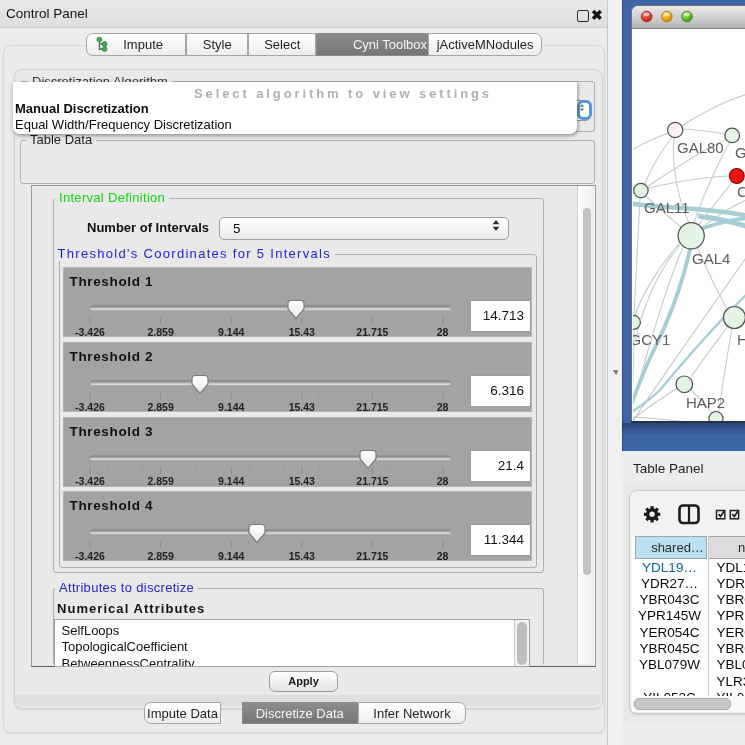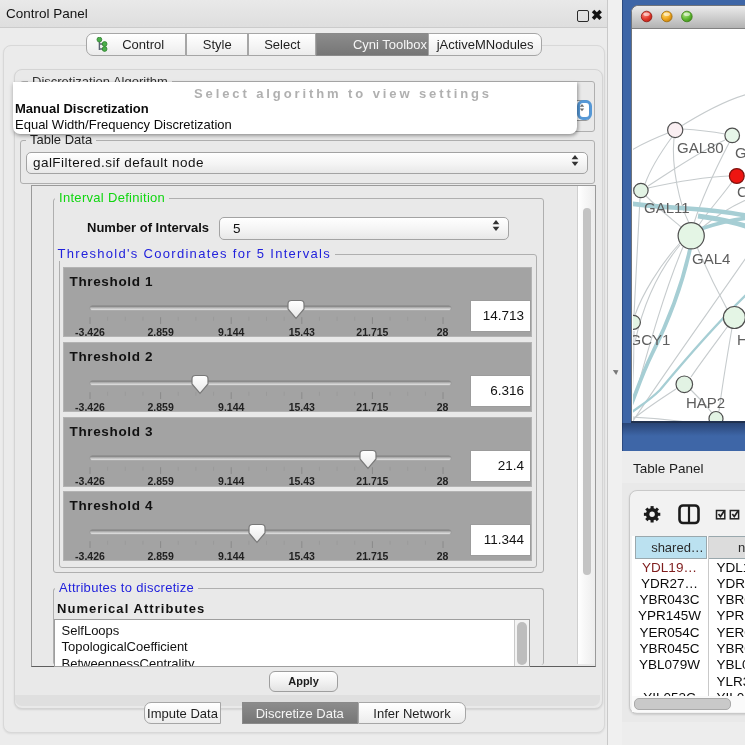--- a/index.html
+++ b/index.html
@@ -39,21 +39,21 @@
     </svg>
 
 
 <div class="abs" style="left:3px;top:45px;width:600px;height:686px;background:#ebebeb;border:1px solid #d8d8d8;border-radius:8px;box-shadow:0 1px 2px rgba(0,0,0,0.08);"></div>
 
 
 <div class="abs" style="left:14px;top:69px;width:587px;height:638px;background:#e9e9e9;border:1px solid #d4d4d4;border-radius:8px;box-shadow:0 1px 2px rgba(0,0,0,0.10);"></div>
 <div class="abs" style="left:15px;top:695px;width:585px;height:11px;background:#dfdfdf;border-radius:0 0 7px 7px;"></div>
 
 <div class="abs" style="left:86.2px;top:32.5px;width:456px;height:23px;">
-<div class="tab" style="left:0.0px;width:99.9px;line-height:21px;border-radius:7px 0 0 7px;"><span style="padding-left:14px;">Control</span></div>
+<div class="tab" style="left:0.0px;width:99.9px;line-height:21px;border-radius:7px 0 0 7px;"><span style="padding-left:14px;">Impute</span></div>
 <div class="tab" style="left:99.9px;width:62.4px;line-height:21px;">Style</div>
 <div class="tab" style="left:162.3px;width:67.5px;line-height:21px;">Select</div>
 <div class="tab dark" style="left:229.8px;width:120px;line-height:21px;padding-left:28px;">Cyni Toolbox</div>
 <div class="tab" style="left:342.1px;width:113.7px;line-height:21px;border-radius:0 7px 7px 0;">jActiveMNodules</div>
 <svg class="abs" style="left:10px;top:4px;" width="13" height="15" viewBox="0 0 13 15">
 <path d="M3.4,3 V13 M3.4,7 H8 M3.4,12 H8" stroke="#5a6472" stroke-width="1.4" fill="none"></path>
 <circle cx="3.4" cy="2.6" r="2.4" fill="#4aaf4a" stroke="#2c7d2c" stroke-width="0.8"></circle>
 <circle cx="8.6" cy="7" r="2.4" fill="#4aaf4a" stroke="#2c7d2c" stroke-width="0.8"></circle>
 <circle cx="8.6" cy="12" r="2.4" fill="#4aaf4a" stroke="#2c7d2c" stroke-width="0.8"></circle>
 </svg>
@@ -67,24 +67,20 @@
 
 
 <div class="abs" style="z-index:30;left:13px;top:82px;width:564px;height:52px;background:#ffffff;border-radius:0 0 7px 7px;box-shadow:0 2px 4px rgba(0,0,0,0.28),2px 1px 3px rgba(0,0,0,0.15);"></div>
 <div class="abs" style="z-index:31;left:194px;top:86px;font-size:13px;font-weight:bold;letter-spacing:2.9px;color:#b0b0b0;">Select algorithm to view settings</div>
 <div class="abs" style="z-index:31;left:15px;top:101px;font-size:13px;font-weight:bold;color:#0b0b0b;">Manual Discretization</div>
 <div class="abs" style="z-index:31;left:15px;top:117px;font-size:13px;color:#0b0b0b;">Equal Width/Frequency Discretization</div>
 
 
 <div class="abs fs" style="left:20px;top:140px;width:573px;height:42px;"></div>
 <div class="legend" style="left:26px;top:133px;font-size:13px;color:#222;">Table Data</div>
-<div class="combo" style="left:26px;top:152px;width:560px;height:20px;">
- <div class="ct" style="line-height:20px;">galFiltered.sif default node</div>
- <div class="updn" style="right:8px;top:2px;transform:scale(0.85);"></div>
-</div>
 
 
 <div class="abs" style="left:30.5px;top:184.5px;width:563px;height:480px;border:1px solid #9a9a9a;border-bottom:1px solid #5e5e5e;background:#e9e9e9;overflow:hidden;">
  <div class="abs" style="right:0;top:0;width:17px;height:478px;background:linear-gradient(90deg,#ffffff,#f7f7f7 40%,#ededed);border-left:1px solid #cfcfcf;"></div>
  <div class="abs" style="right:3.5px;top:22px;width:8.5px;height:367px;background:#c3c3c3;border-radius:4.5px;"></div>
 </div>
 
 
 <div class="abs fs" style="left:52.5px;top:197.5px;width:489px;height:373px;"></div>
 <div class="legend" style="left:55px;top:191px;color:#10d610;letter-spacing:0.3px;">Interval Definition</div>
@@ -403,21 +399,21 @@
   <rect x="87.5" y="20.5" width="8.3" height="8.3"></rect>
   <rect x="101.3" y="20.5" width="8.3" height="8.3"></rect>
   <path d="M89.5,24 l2,2.5 l4,-6" stroke-width="1.7"></path>
   <path d="M103.3,24 l2,2.5 l4,-6" stroke-width="1.7"></path>
  </g>
 </svg>
 
 <div class="abs" style="left:631.5px;top:536px;width:113.5px;height:176px;background:#ffffff;overflow:hidden;">
 <div class="abs" style="left:3.5px;top:0;width:72px;height:22.5px;background:#bbe1f0;border:1px solid #9aa8ad;box-sizing:border-box;text-align:center;line-height:22px;font-size:13px;color:#2b2b2b;"><span style="padding-left:13px;">shared…</span></div>
 <div class="abs" style="left:76.5px;top:0;width:40px;height:22.5px;background:#dcdcdc;border:1px solid #9aa8ad;box-sizing:border-box;font-size:13px;line-height:22px;color:#2b2b2b;"><span style="padding-left:29px;">nam</span></div>
-<div class="abs" style="left:2px;top:23.5px;width:72px;text-align:center;font-size:13.5px;color:#7f1d1d;">YDL19…</div>
+<div class="abs" style="left:2px;top:23.5px;width:72px;text-align:center;font-size:13.5px;color:#0369a1;">YDL19…</div>
 <div class="abs" style="left:85px;top:23.5px;font-size:13.5px;color:#0a0a0a;">YDL1</div>
 <div class="abs" style="left:2px;top:39.8px;width:72px;text-align:center;font-size:13.5px;color:#0a0a0a;">YDR27…</div>
 <div class="abs" style="left:85px;top:39.8px;font-size:13.5px;color:#0a0a0a;">YDR2</div>
 <div class="abs" style="left:2px;top:56.1px;width:72px;text-align:center;font-size:13.5px;color:#0a0a0a;">YBR043C</div>
 <div class="abs" style="left:85px;top:56.1px;font-size:13.5px;color:#0a0a0a;">YBR0</div>
 <div class="abs" style="left:2px;top:72.4px;width:72px;text-align:center;font-size:13.5px;color:#0a0a0a;">YPR145W</div>
 <div class="abs" style="left:85px;top:72.4px;font-size:13.5px;color:#0a0a0a;">YPR1</div>
 <div class="abs" style="left:2px;top:88.7px;width:72px;text-align:center;font-size:13.5px;color:#0a0a0a;">YER054C</div>
 <div class="abs" style="left:85px;top:88.7px;font-size:13.5px;color:#0a0a0a;">YER0</div>
 <div class="abs" style="left:2px;top:105.0px;width:72px;text-align:center;font-size:13.5px;color:#0a0a0a;">YBR045C</div>

